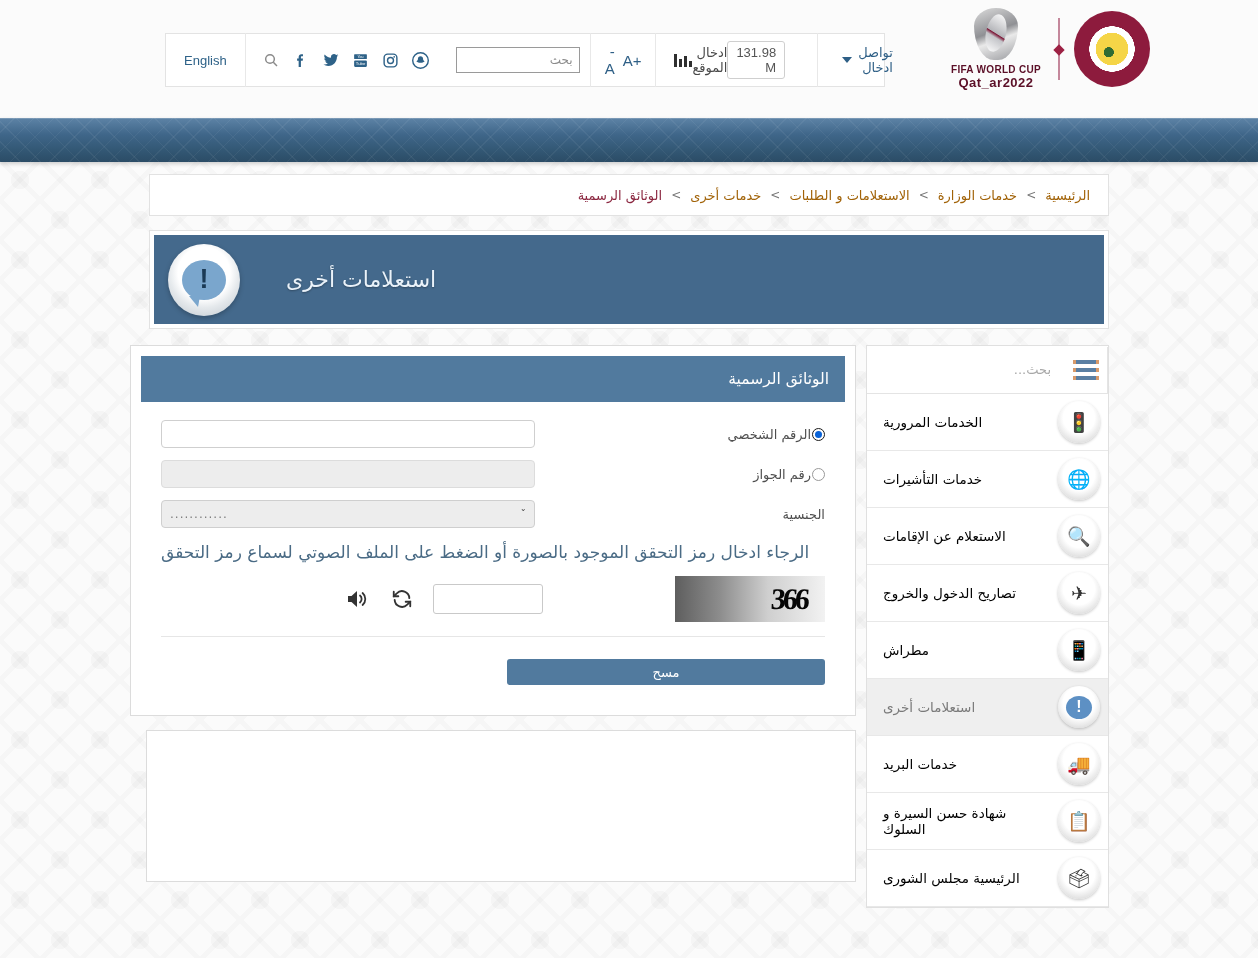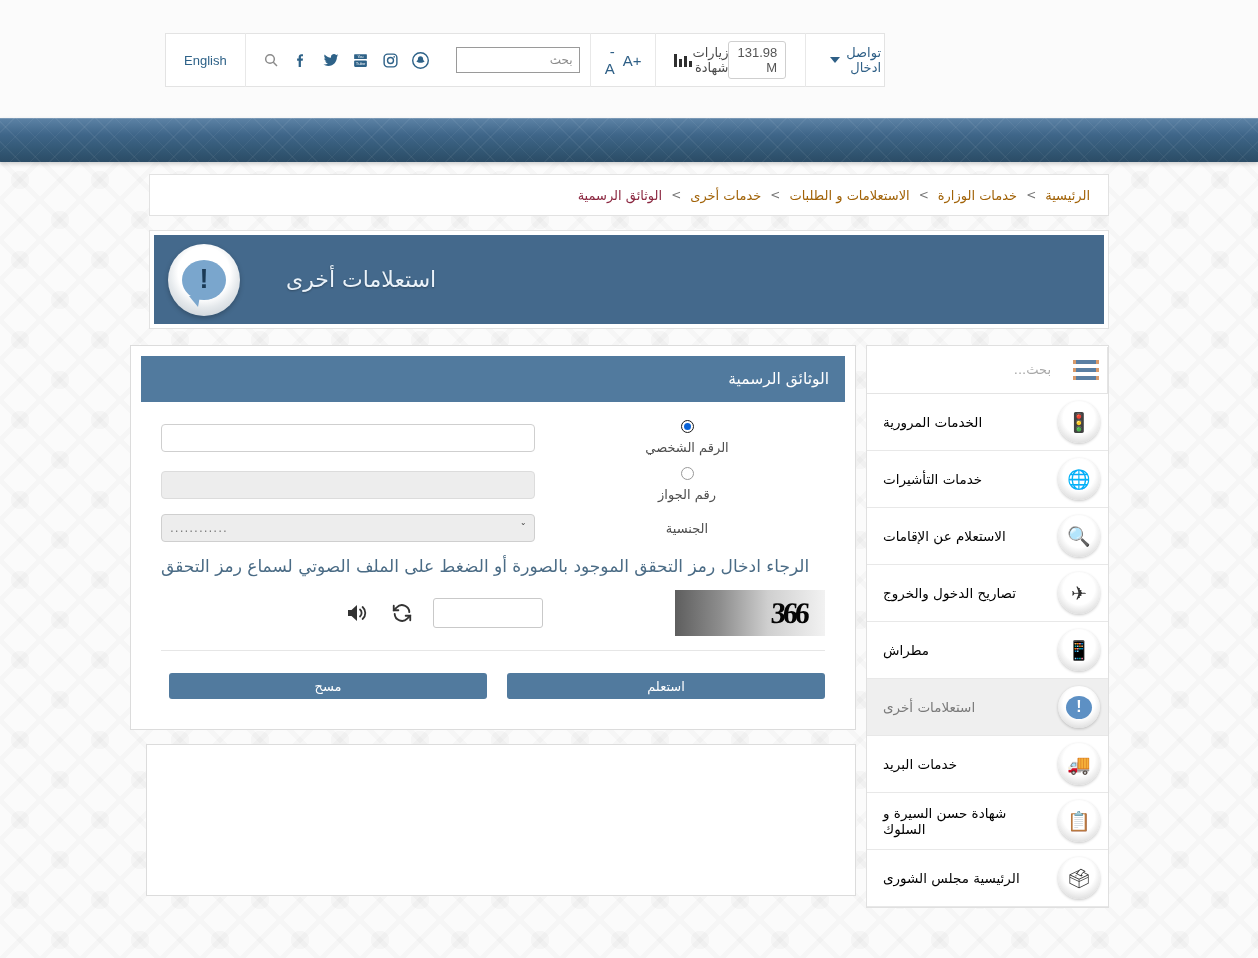--- a/index.html
+++ b/index.html
@@ -53,21 +53,21 @@
     width: 0; height: 0;
     border-left: 5px solid transparent;
     border-right: 5px solid transparent;
     border-top: 6px solid #2e5f86;
     display: inline-block;
   }
   .visits-label { color: #4a4a4a; font-size: 13px; }
   .visits-count {
     border: 1px solid #cfcfcf; border-radius: 3px;
     padding: 3px 8px; font-size: 13px; color: #555;
-    background: #fff; margin-right: 9px;
+    background: #fff; margin-right: 22px;
     font-family: "Liberation Sans", sans-serif;
   }
   .bars-icon { display: flex; align-items: flex-end; gap: 2px; height: 14px; margin-left: 8px;}
   .bars-icon i { width: 3px; background: #2f2f2f; display: block; }
   .font-ctl { color: #2e5f86; font-size: 15px; padding: 0 4px; cursor: pointer; font-family: "Liberation Sans", sans-serif;}
   .search-box {
     width: 124px; height: 26px;
     border: 1px solid #9a9a9a; background: #fff;
     font-size: 12px; color: #777;
     padding: 0 6px; text-align: right;
@@ -269,22 +269,22 @@
   }
   .panel-head-title { color: #fff; font-size: 15.5px; }
   .panel-body { padding: 18px 20px 4px; background: #fff; }
 
   .form-row {
     display: flex; flex-direction: row; align-items: center;
     margin-bottom: 12px;
   }
   .form-label-cell {
     width: 290px; flex: 0 0 290px;
-    display: flex; flex-direction: column; align-items: center;
-    justify-content: flex-start; gap: 7px;
+    display: flex; flex-direction: row; align-items: center;
+    justify-content: flex-start; gap: 1px;
     padding-left: 14px;
   }
   .radio {
     width: 13px; height: 13px; border-radius: 50%;
     border: 1px solid #999; background: #fff;
     display: inline-block; position: relative; flex: 0 0 13px;
   }
   .radio.checked { border-color: #1a1a1a; background: #fff; }
   .radio.checked::after {
     content:""; position:absolute; left:2px; top:2px;
@@ -419,37 +419,46 @@
       <input class="search-box" type="text" placeholder="بحث" style="">
     </div>
 
     <div class="tb-cell tb-sep">
       <span class="font-ctl">+A</span>
       <span class="font-ctl">-A</span>
     </div>
 
     <div class="tb-cell tb-sep">
       <span class="visits-count">131.98 M</span>
-      <span class="visits-label">زيارات شهادة</span>
+      <span class="visits-label">ادخال الموقع</span>
       <span class="bars-icon">
         <i style="height:6px"></i>
           <i style="height:11px"></i>
           <i style="height:8px"></i>
           <i style="height:13px"></i>
       </span>
     </div>
 
     <div class="tb-cell tb-sep">
       <a class="contact-link" href="#">
         <span>تواصل ادخال</span>
         <span class="caret-down"></span>
       </a>
     </div>
   </div>
 
+  <div class="logos">
+    <div class="qatar-seal"></div>
+    <div class="logo-divider"></div>
+    <div class="fifa-logo">
+      <div class="fifa-trophy"></div>
+      <div class="fifa-t1">FIFA WORLD CUP</div>
+      <div class="fifa-t2">Qat_ar2022</div>
+    </div>
+  </div>
 </div>
 
 <div class="navbar">
   <div class="navrow" id="navrow"></div>
 </div>
 
 <div class="crumb-wrap" id="crumbwrap">
     <a class="crumb" href="#">الرئيسية</a>
     <span class="crumb-sep">&gt;</span>
     <a class="crumb" href="#">خدمات الوزارة</a>
@@ -586,20 +595,19 @@
             <svg width="24" height="24" viewBox="0 0 24 24" fill="#333">
               <path d="M4 9v6h3.5L13 20V4L7.5 9H4z"></path>
               <path d="M16 8.5a4.6 4.6 0 0 1 0 7" fill="none" stroke="#333" stroke-width="1.8" stroke-linecap="round"></path>
               <path d="M18.6 6a8 8 0 0 1 0 12" fill="none" stroke="#333" stroke-width="1.8" stroke-linecap="round"></path>
             </svg>
           </span>
         </div>
       </div>
 
       <div class="btn-row">
-        <button class="btn btn-primary">استعلم</button>
         <button class="btn btn-secondary">مسح</button>
       </div>
     </div>
 
     <div class="lower-blank"></div>
   </div>
 </div>
 
 </body></html>

